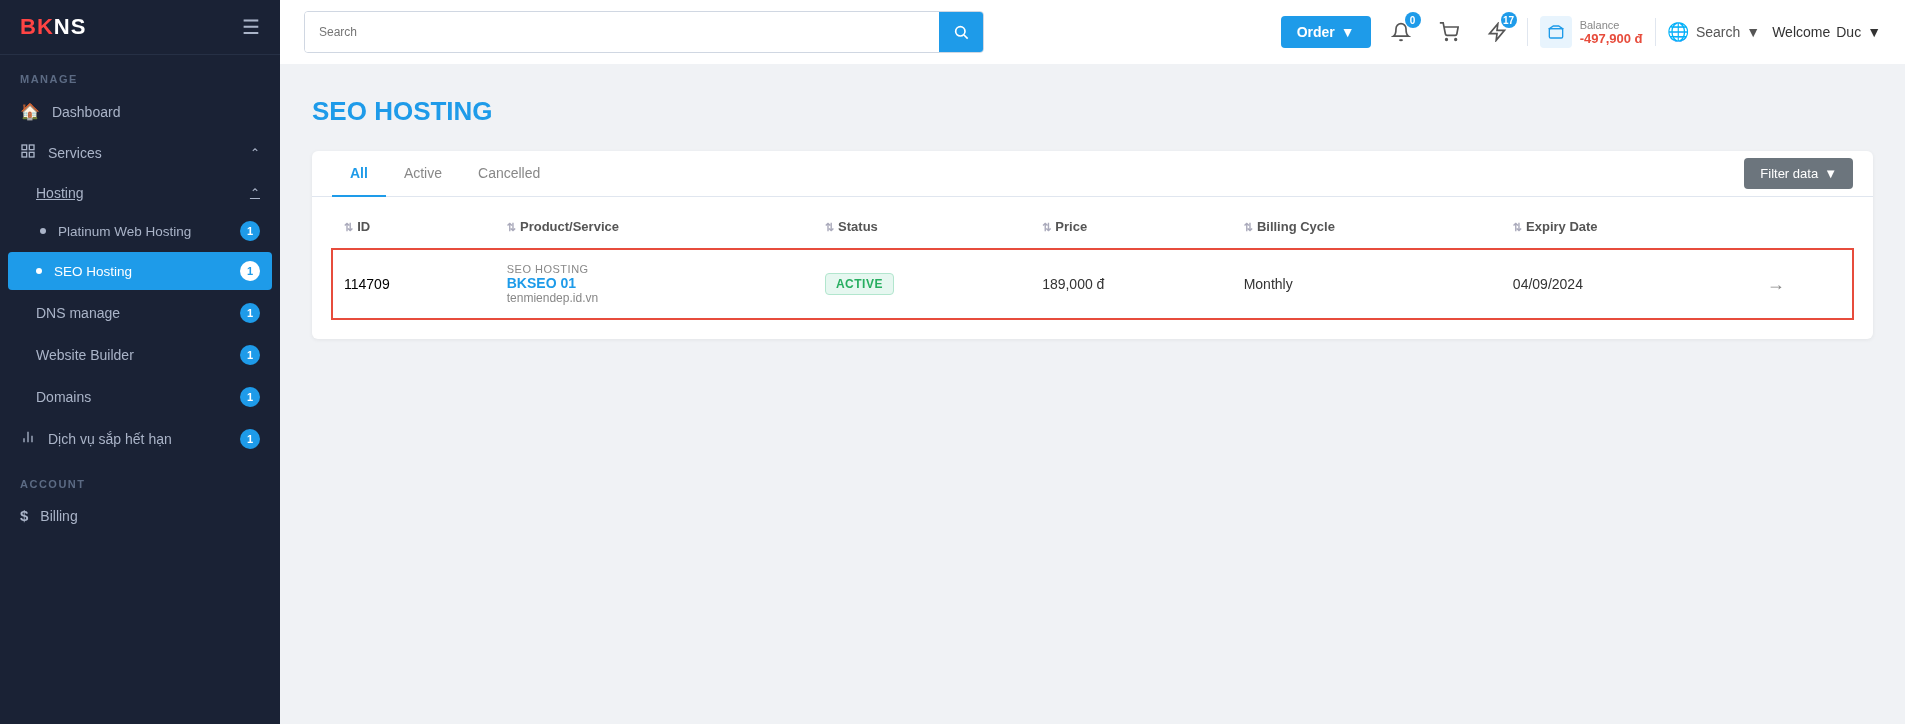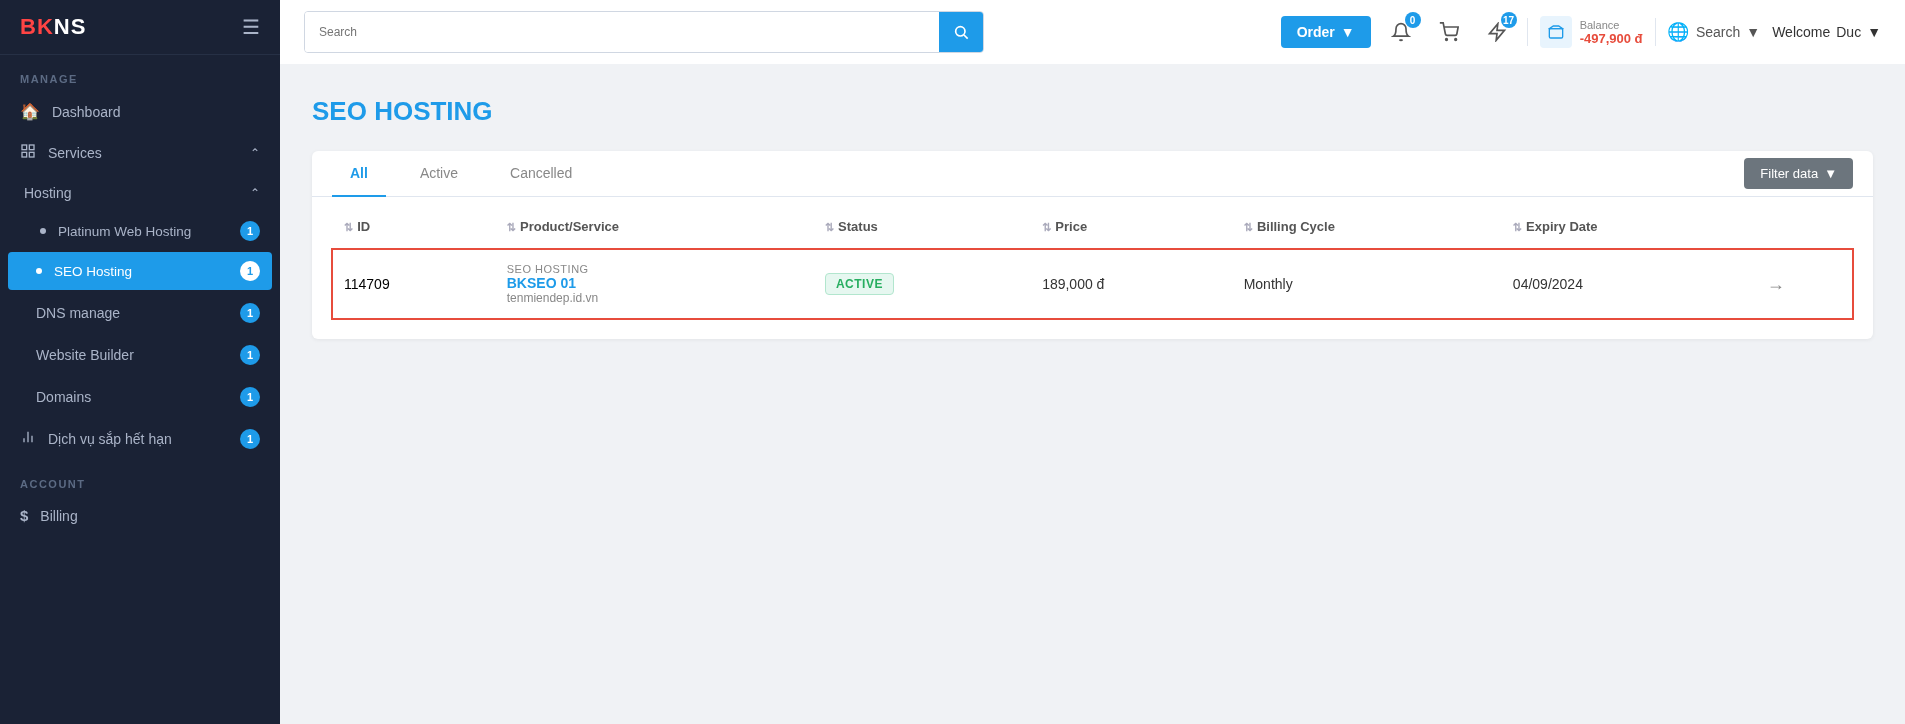--- a/index.html
+++ b/index.html
@@ -247,21 +247,21 @@
       padding: 0;
       overflow: visible;
     }
     .tabs-row {
       display: flex;
       align-items: center;
       border-bottom: 1px solid #e0e6ef;
       padding: 0 20px;
       justify-content: space-between;
     }
-    .tabs { display: flex; gap: 16px; }
+    .tabs { display: flex; gap: 0; }
     .tab {
       padding: 14px 18px;
       font-size: 14px;
       color: #888;
       cursor: pointer;
       border-bottom: 2px solid transparent;
       margin-bottom: -1px;
       font-weight: 500;
     }
     .tab.active {
@@ -342,21 +342,21 @@
           <rect x="3" y="3" width="7" height="7"></rect>
           <rect x="14" y="3" width="7" height="7"></rect>
           <rect x="3" y="14" width="7" height="7"></rect>
           <rect x="14" y="14" width="7" height="7"></rect>
         </svg>
     </span>
     <span class="item-label">Services</span>
     <span class="chevron">⌃</span>
   </div>
 
-  <div class="sidebar-item" style="padding-left:24px;">
+  <div class="sidebar-item" style="padding-left:36px;text-decoration:underline;">
     <span class="item-label">Hosting</span>
     <span class="chevron">⌃</span>
   </div>
 
   <div class="sub-item">
     <span class="dot"></span>
     <span>Platinum Web Hosting</span>
     <span class="sub-badge">1</span>
   </div>
 

